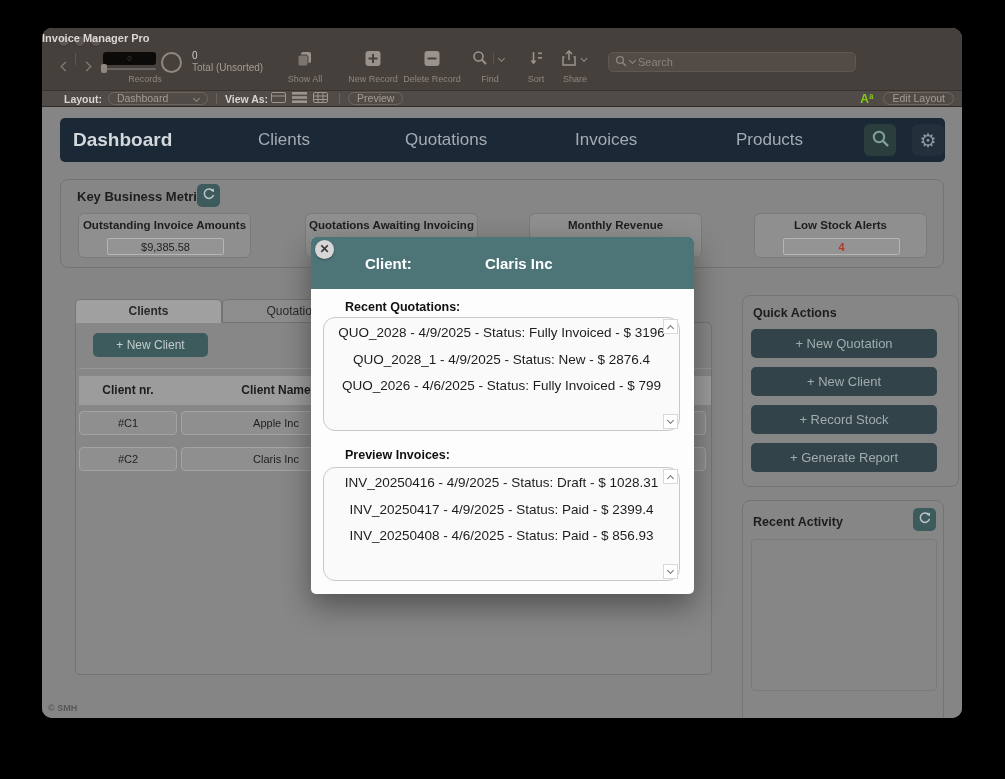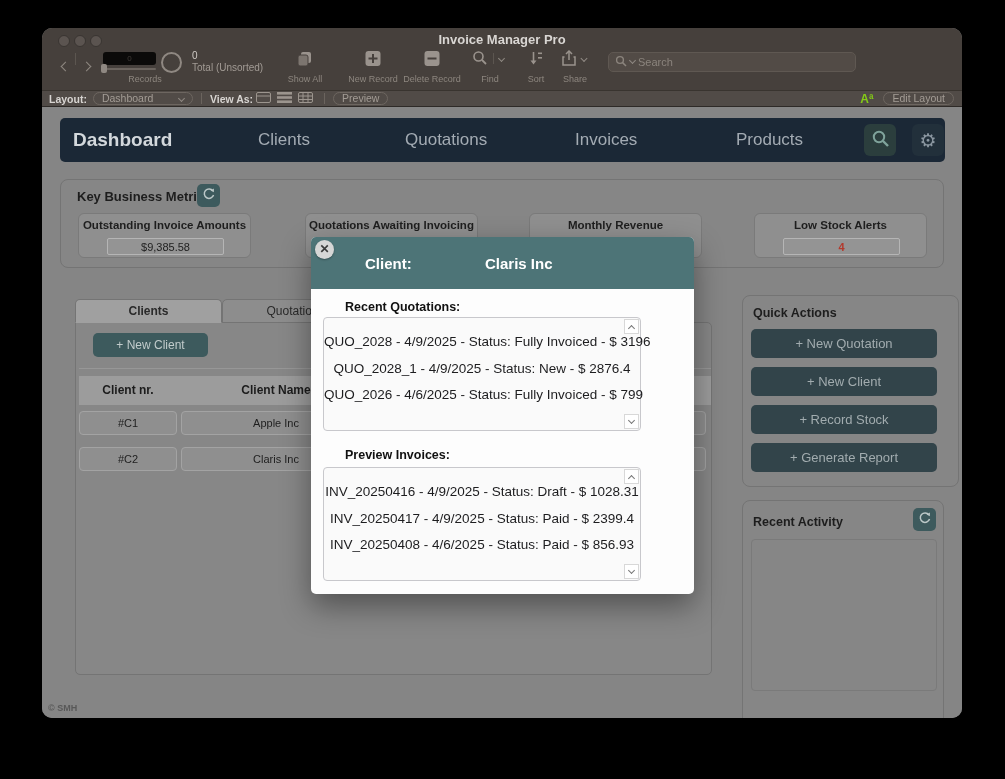--- a/index.html
+++ b/index.html
@@ -5,21 +5,21 @@
   * { margin:0; padding:0; box-sizing:border-box; }
   html,body { width:1005px; height:779px; background:#000; font-family:"Liberation Sans", sans-serif; overflow:hidden; }
   .abs { position:absolute; }
   #stage { position:relative; width:1005px; height:779px; background:#000; }
   #window { position:absolute; left:42px; top:28px; width:920px; height:690px; border-radius:10px;
             overflow:hidden; background:#858585; box-shadow:0 14px 40px rgba(0,0,0,.6); }
 
   
   #chrome { position:absolute; left:0; top:0; width:920px; height:62px; background:#46403c; }
   .tl { position:absolute; top:7px; width:12px; height:12px; border-radius:50%; background:#5b5450; border:1px solid #3a3532; }
-  #win-title { position:absolute; top:4px; left:0; width:100%; text-align:center; color:#d9d6d3; font-size:13px; font-weight:bold; }
+  #win-title { position:absolute; top:4px; left:0; width:100%; color:#d9d6d3; font-size:11px; font-weight:bold; }
   .navchev { width:7px; height:7px; border-right:1.6px solid #8f8882; border-bottom:1.6px solid #8f8882; display:inline-block; }
   .chev-left  { transform:rotate(135deg); }
   .chev-right { transform:rotate(-45deg); }
   .chev-down-sm { width:5px;height:5px;border-right:1.4px solid #8f8882;border-bottom:1.4px solid #8f8882;display:inline-block;transform:rotate(45deg); }
   #flipbook { position:absolute; left:61px; top:24px; width:53px; height:13px; background:#0b0a09; border-radius:3px;
               color:#3f3a37; font-size:8px; text-align:center; line-height:13px; }
   #slider-track { position:absolute; left:61px; top:40px; width:53px; height:2px; background:#6b645e; border-radius:1px; }
   #slider-knob { position:absolute; left:59px; top:36px; width:6px; height:9px; background:#8f8882; border-radius:2px; }
   #pie-circle { position:absolute; left:119px; top:24px; width:21px; height:21px; border:2.5px solid #8f8882; border-radius:50%; }
   .tb-count { color:#cfcac5; font-size:10px; }
@@ -83,21 +83,21 @@
   #ra-box { position:absolute; left:8px; top:38px; width:186px; height:152px; border:1px solid #7a7a7a; border-radius:4px; background:#868686; }
 
   
   #modal { position:absolute; left:269px; top:130px; width:383px; height:357px; background:#fdfdfd; border-radius:5px;
            box-shadow:0 12px 30px rgba(0,0,0,.4); z-index:10; }
   #modal-header { position:absolute; left:0; top:0; width:383px; height:52px; background:#4d7477; border-radius:5px 5px 0 0;
                   color:#fff; font-weight:bold; font-size:15px; }
   #modal-close { position:absolute; left:4px; top:3px; width:19px; height:19px; border-radius:50%; background:#d6d6d6;
                  color:#3a3a3a; font-size:12px; font-weight:bold; text-align:center; line-height:18px; box-shadow:0 1px 2px rgba(0,0,0,.3); }
   .modal-sec-label { position:absolute; left:34px; font-size:12.5px; font-weight:bold; color:#111; }
-  .listbox { position:absolute; left:12px; width:318px; height:114px; background:#fafafa; border:1px solid #c8c8cc; border-radius:4px; padding-top:11px; }
+  .listbox { position:absolute; left:12px; width:357px; height:114px; background:#fafafa; border:1px solid #c8c8cc; border-radius:12px; padding-top:2px; }
   .list-row { text-align:center; font-size:13.5px; color:#1d1d1f; line-height:26.5px; white-space:nowrap; }
   .scrollbtn { position:absolute; right:1px; width:15px; height:15px; background:#fff; border:1px solid #d8d8d8;
                display:flex; align-items:center; justify-content:center; }
   .chev-up-xs, .chev-down-xs { width:5px; height:5px; border-right:1.3px solid #777; border-bottom:1.3px solid #777; display:inline-block; }
   .chev-up-xs { transform:rotate(-135deg); margin-top:3px; }
   .chev-down-xs { transform:rotate(45deg); margin-bottom:3px; }
 
   #copyright { position:absolute; left:6px; top:596px; font-size:9px; font-weight:bold; color:#585858; }
 </style>
 </head>
@@ -203,21 +203,21 @@
               <circle cx="5" cy="5" r="3.4" fill="none" stroke="#8b847d" stroke-width="1.4"></circle>
               <line x1="7.6" y1="7.6" x2="11" y2="11" stroke="#8b847d" stroke-width="1.5"></line>
             </svg>
       </span>
       <span class="chev-down-sm" style="margin-top:-3px"></span>
       <input type="text" placeholder="Search" style="">
     </div>
   </div>
 
   <div id="layoutbar">
-    <span class="lb-bold" style="margin-left:7px">Layout:</span>
+    <span class="lb-bold" style="margin-left:22px">Layout:</span>
     <span class="pill" style="margin-left:6px; width:100px; display:flex; align-items:center; justify-content:space-between">
       <span>Dashboard</span>
       <span class="chev-down-sm" style="border-color:#8f8882"></span>
     </span>
     <span class="lb-sep"></span>
     <span class="lb-bold">View As:</span>
     <span class="lb-icon">
       <svg width="15" height="11" viewBox="0 0 15 11">
             <rect x="0.5" y="0.5" width="14" height="10" rx="1.5" fill="none" stroke="#9c958e"></rect>
             <line x1="0.5" y1="4" x2="14.5" y2="4" stroke="#9c958e"></line>

